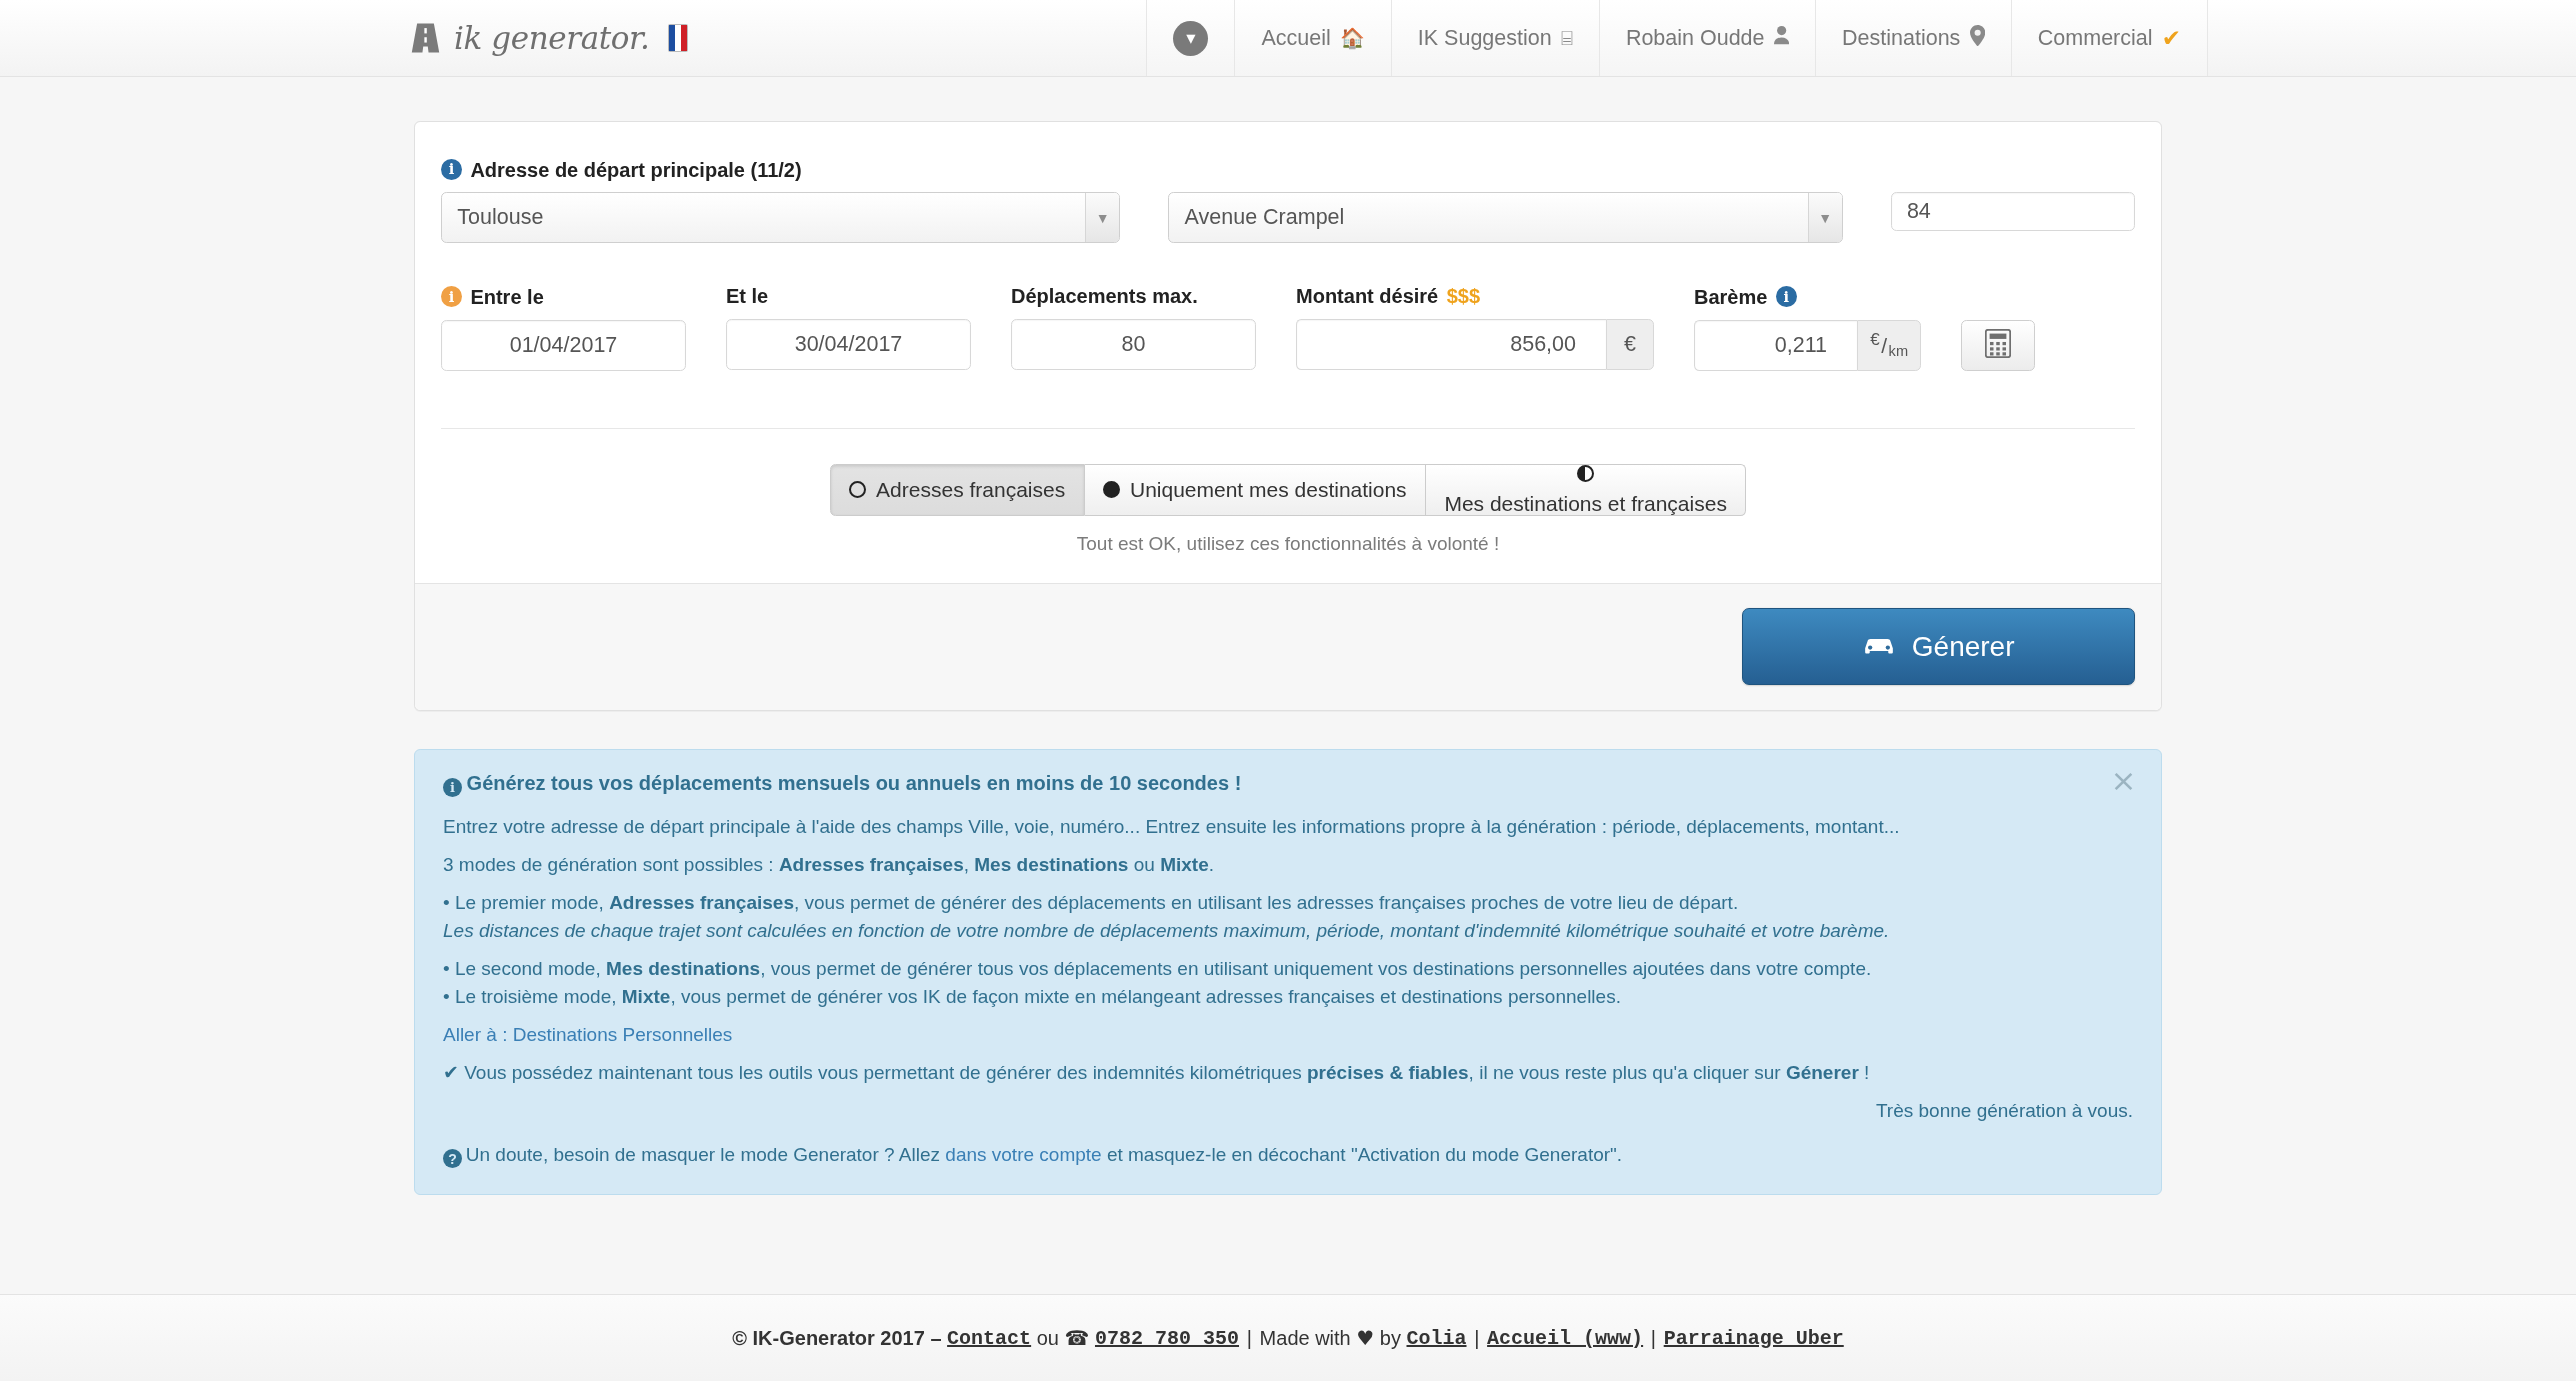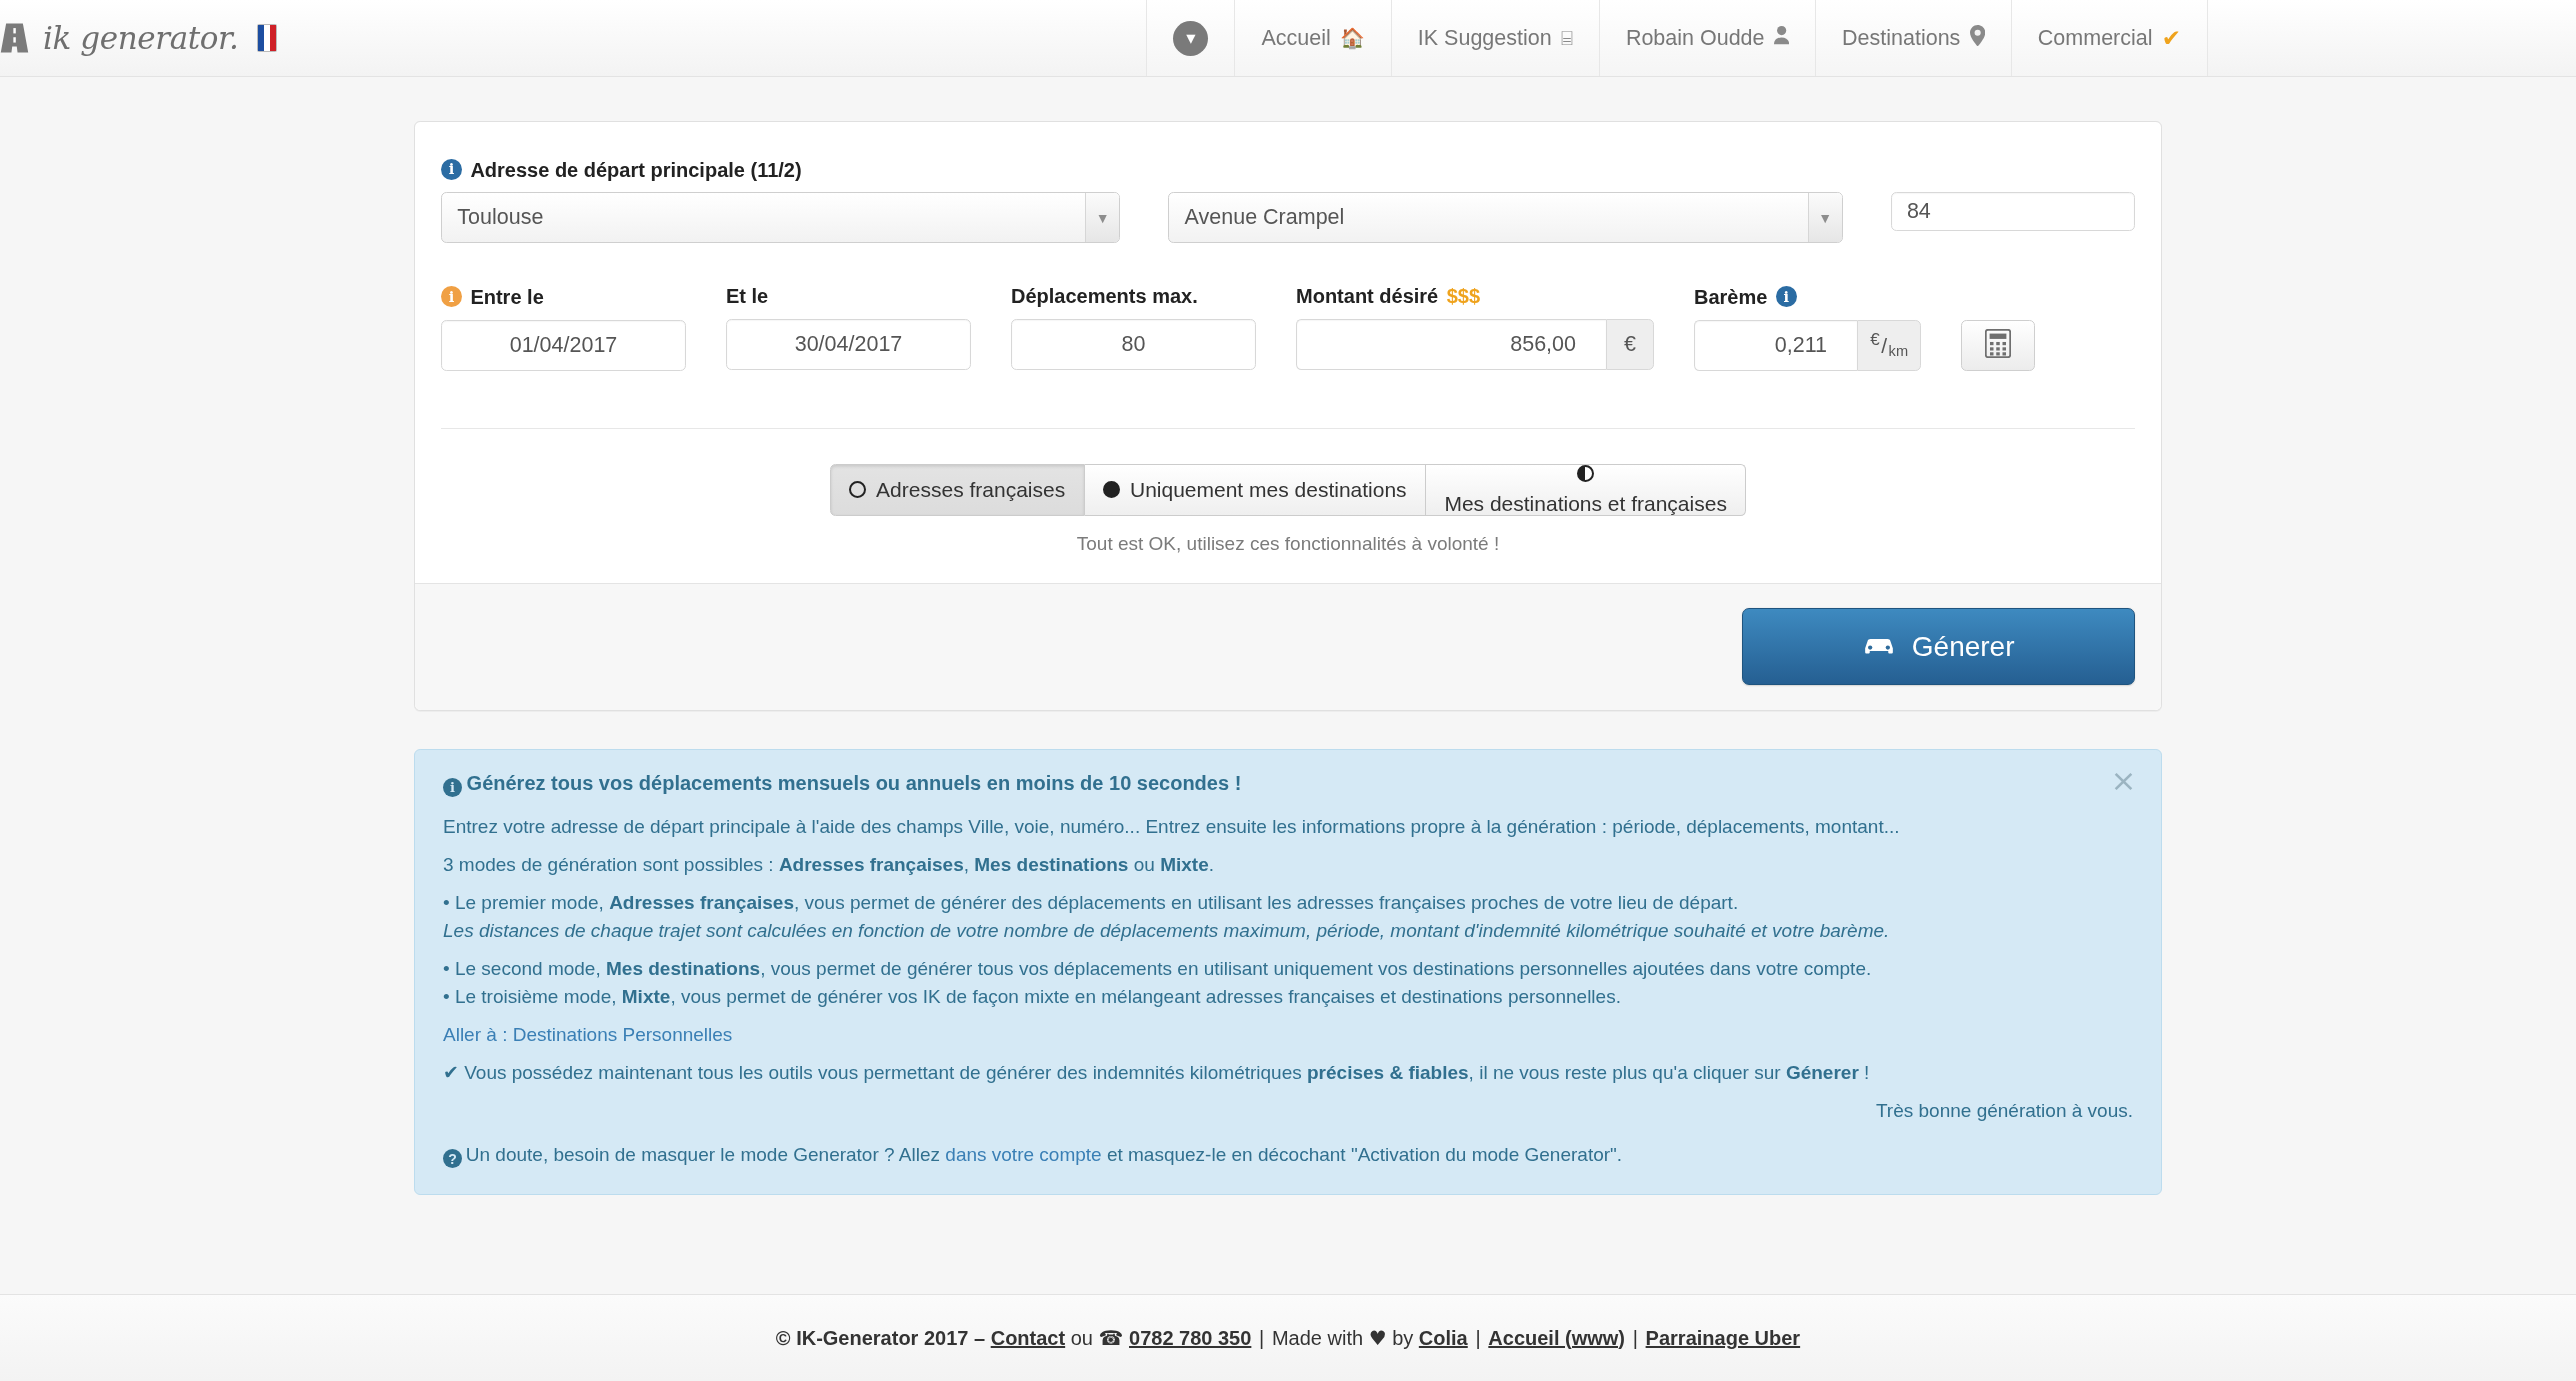--- a/index.html
+++ b/index.html
@@ -15,21 +15,21 @@
   
   .navbar{
     height:77px; width:100%;
     background:linear-gradient(to bottom,#ffffff 0%,#f3f3f3 100%);
     border-bottom:0.8px solid #e3e3e3;
     display:flex; align-items:stretch;
     position:relative;
   }
   .nav-brand{
     display:flex; align-items:center; gap:14px;
-    padding-right:23px;
+    padding-left:411px; padding-right:23px;
     flex:0 0 auto;
   }
   .brand-icon{ width:29px; height:32px; display:block; }
   .brand-text{
     font-family:"DejaVu Serif", serif;
     font-style:italic;
     font-size:31px;
     color:#6f6f6f;
     letter-spacing:-0.4px;
     line-height:1;
@@ -323,21 +323,21 @@
     top:1294px;
     border-top:0.8px solid #e3e3e3;
     background:linear-gradient(to bottom,#fbfbfb 0%,#f3f3f3 100%);
     height:87px;
     display:flex;align-items:center;justify-content:center;
     font-size:20px;
     color:#333;
     font-weight:bold;
     gap:0;
   }
-  .site-footer a{ color:#333; text-decoration:underline; }
+  .site-footer a{ color:#333; text-decoration:underline;font-family:Liberation Mono, monospace; }
   .site-footer .sep{ padding:0 7.7px; font-weight:normal; }
   .site-footer .lite{ font-weight:normal; }
 </style>
 </head>
 <body>
 
 <div class="navbar">
   <div class="nav-brand">
     <span class="brand-icon">
       <svg width="29" height="32" viewBox="0 0 38 42">

